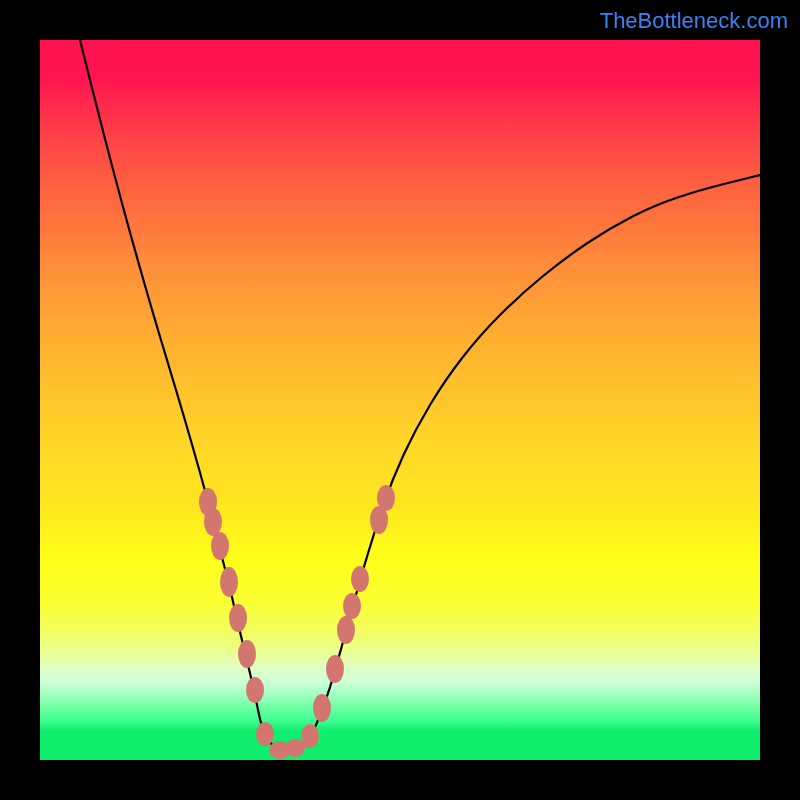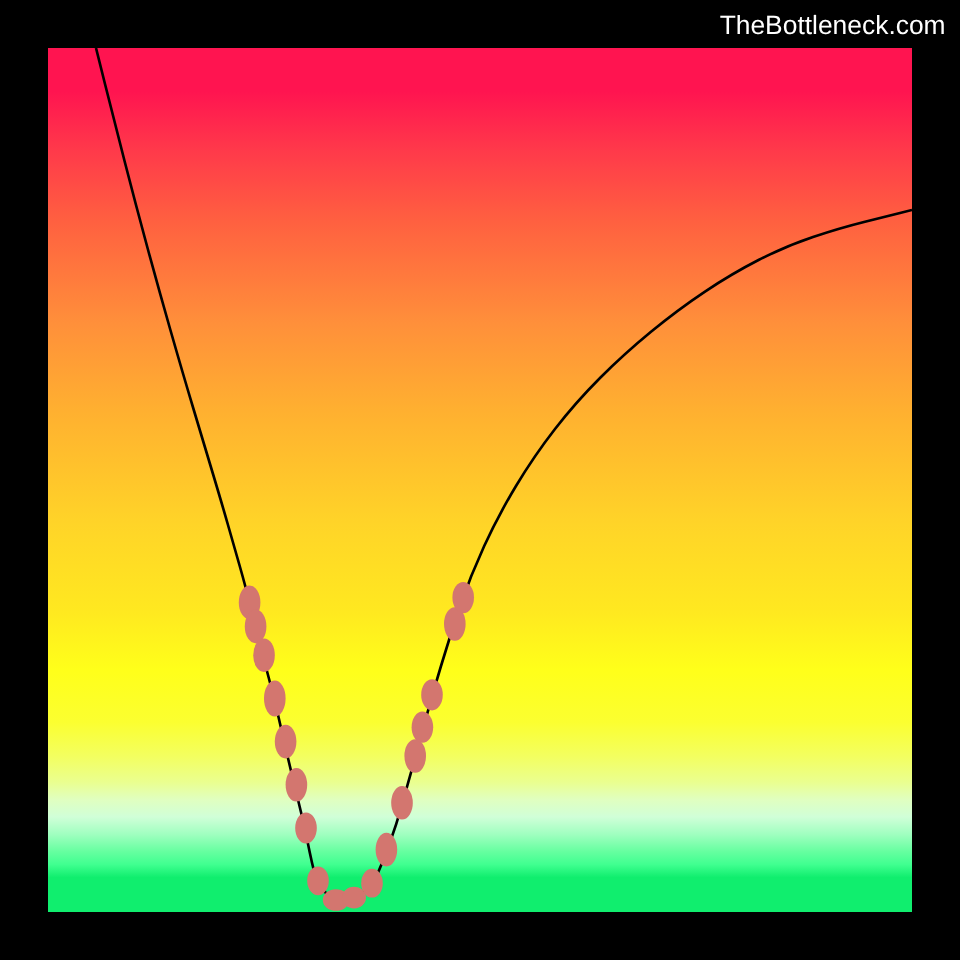--- a/index.html
+++ b/index.html
@@ -41,21 +41,21 @@
         #10ee6e 96%,
         #10ee6e 100%);
     }
     .watermark {
       position: absolute;
       top: 8px;
       right: 12px;
       font-family: Arial, Helvetica, sans-serif;
       font-size: 22px;
       font-weight: 500;
-      color: #ffffff;
+      color: #3b82f6;
       z-index: 10;
     }
     .svg-overlay {
       position: absolute;
       left: 0;
       top: 0;
       width: 720px;
       height: 720px;
       z-index: 5;
     }

